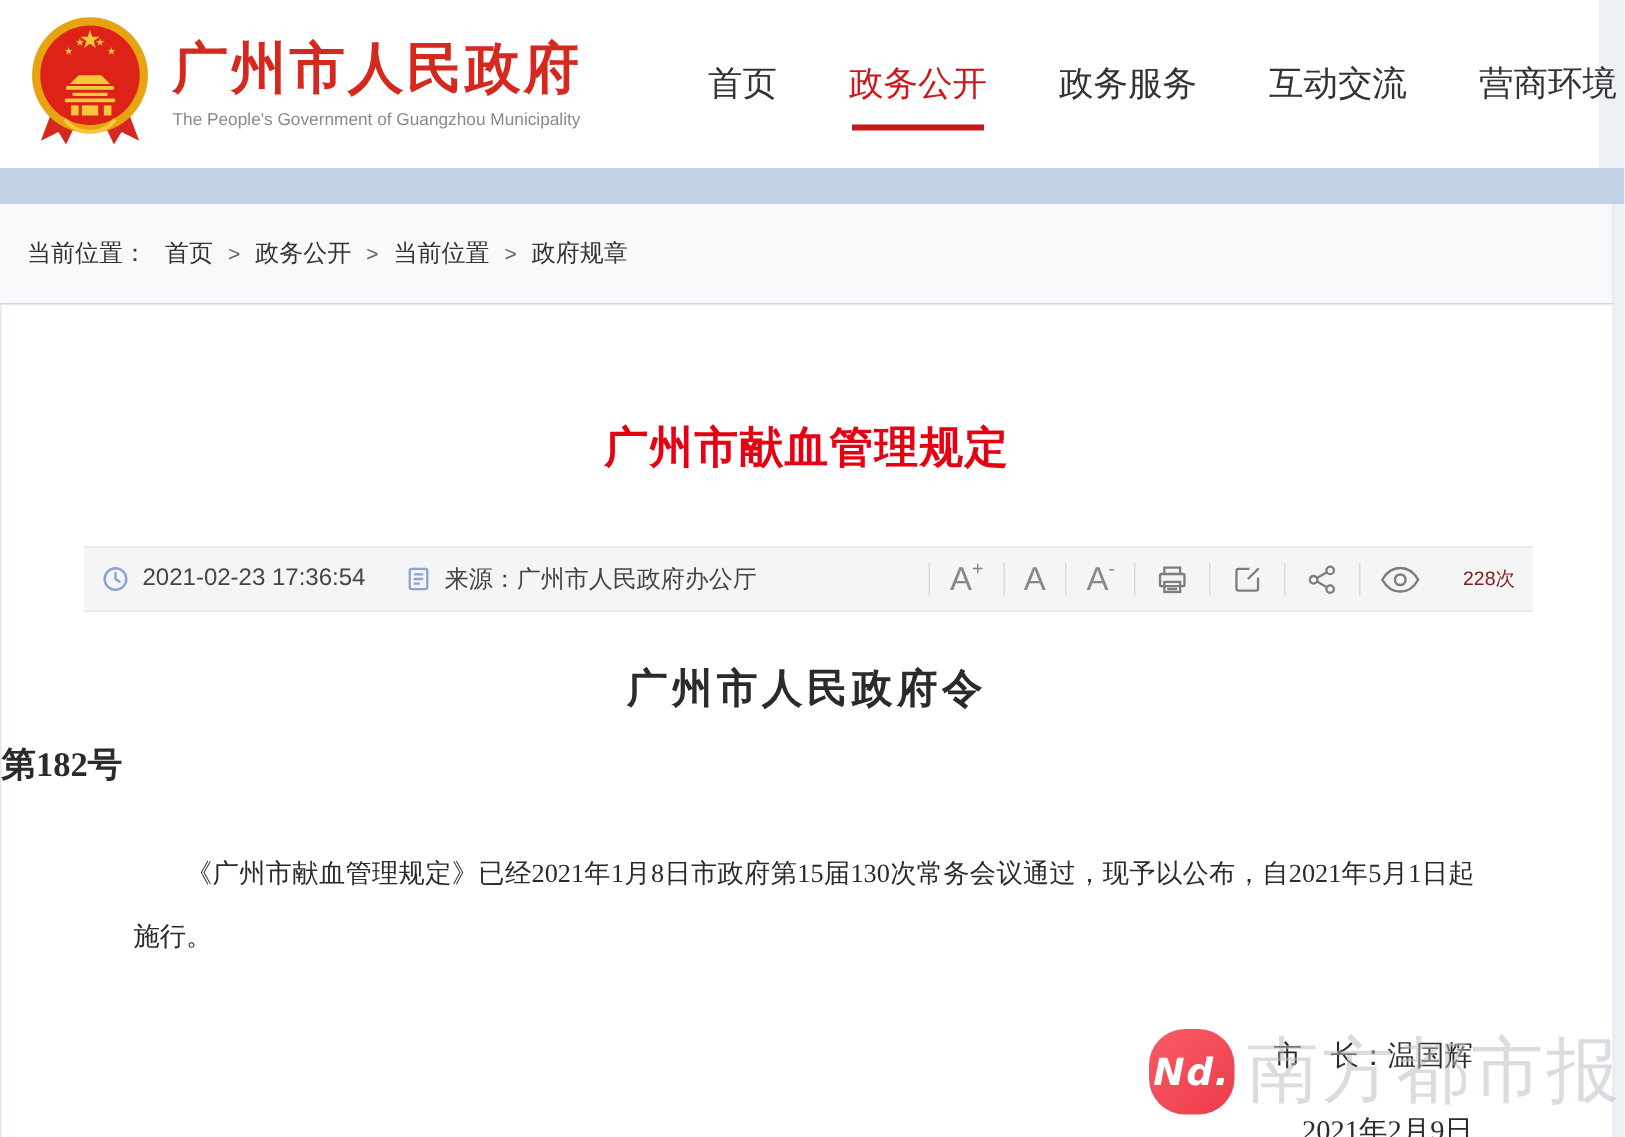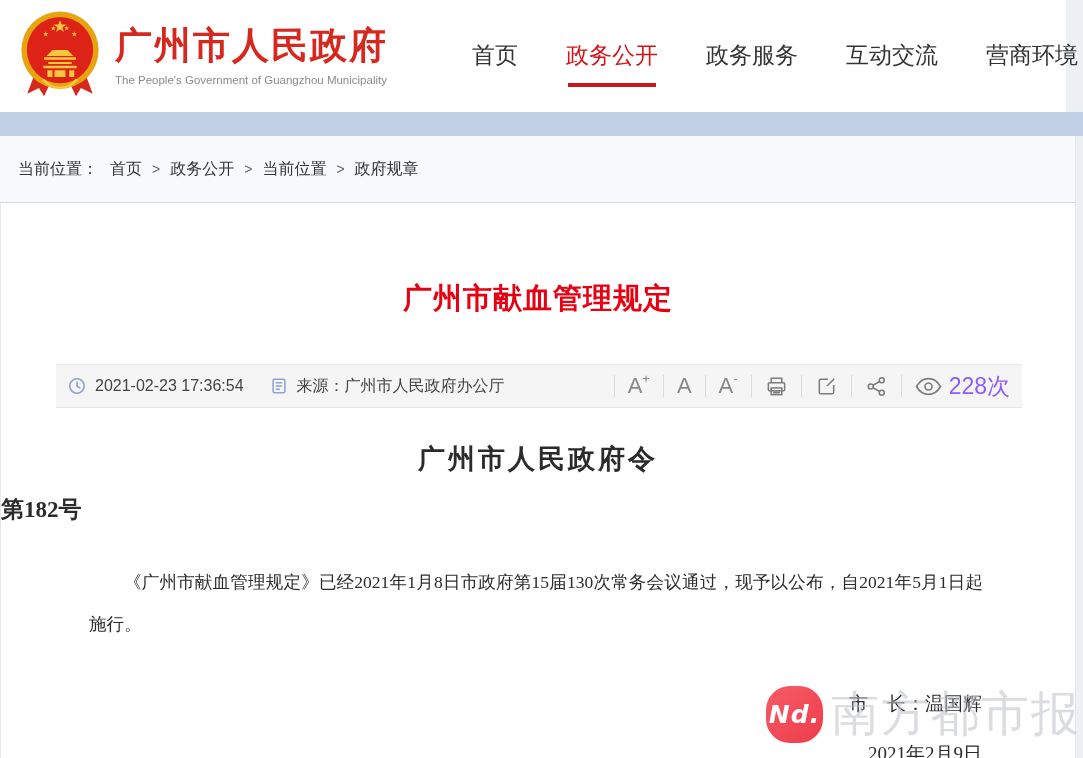--- a/index.html
+++ b/index.html
@@ -72,21 +72,21 @@
   .meta-right { margin-left:auto; display:flex; align-items:center; }
   .vdiv { width:1px; height:22px; background:#dcdcdc; margin:0 13px; }
   .fz-btn {
     font-size:22px; color:#888; cursor:pointer; line-height:1;
     font-family:"Liberation Sans",sans-serif;
   }
   .fz-btn sup { font-size:13px; position:relative; top:-2px; }
   .tool-ico { width:23px; height:23px; cursor:pointer; display:block; }
   .views-group { display:flex; align-items:center; }
   .views-group .eye { width:27px; height:19px; margin-right:7px; }
-  .views-count { color:#8b5cf6; font-size:23px; white-space:nowrap; }
+  .views-count { color:#7f1d1d; font-size:13px; white-space:nowrap;margin-left:21px; }
 
   
   .doc { font-family:"Liberation Serif","DejaVu Serif",serif; color:#2b2b2b; }
   .doc-heading { text-align:center; font-size:27px; font-weight:bold; margin-top:33px; letter-spacing:3px;}
   .doc-number  { font-size:23px; font-weight:bold; margin-top:17px; }
   .doc-paragraph {
     margin:36px 92px 0 88px; font-size:17.5px; line-height:42px;
     text-indent:2em; text-align:justify;
   }
   .signature { text-align:right; margin-right:93px; font-size:19px; }

